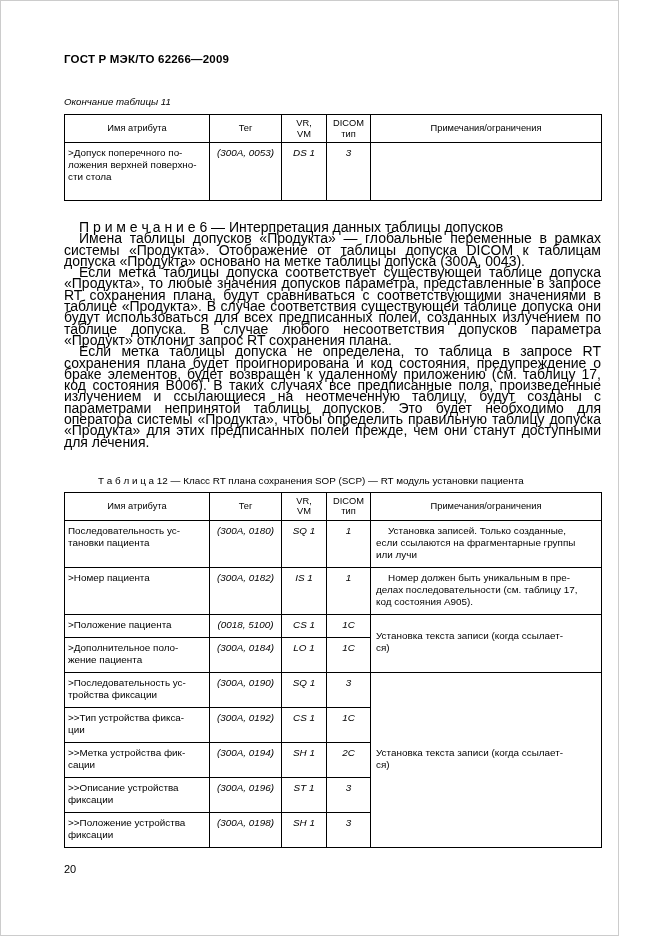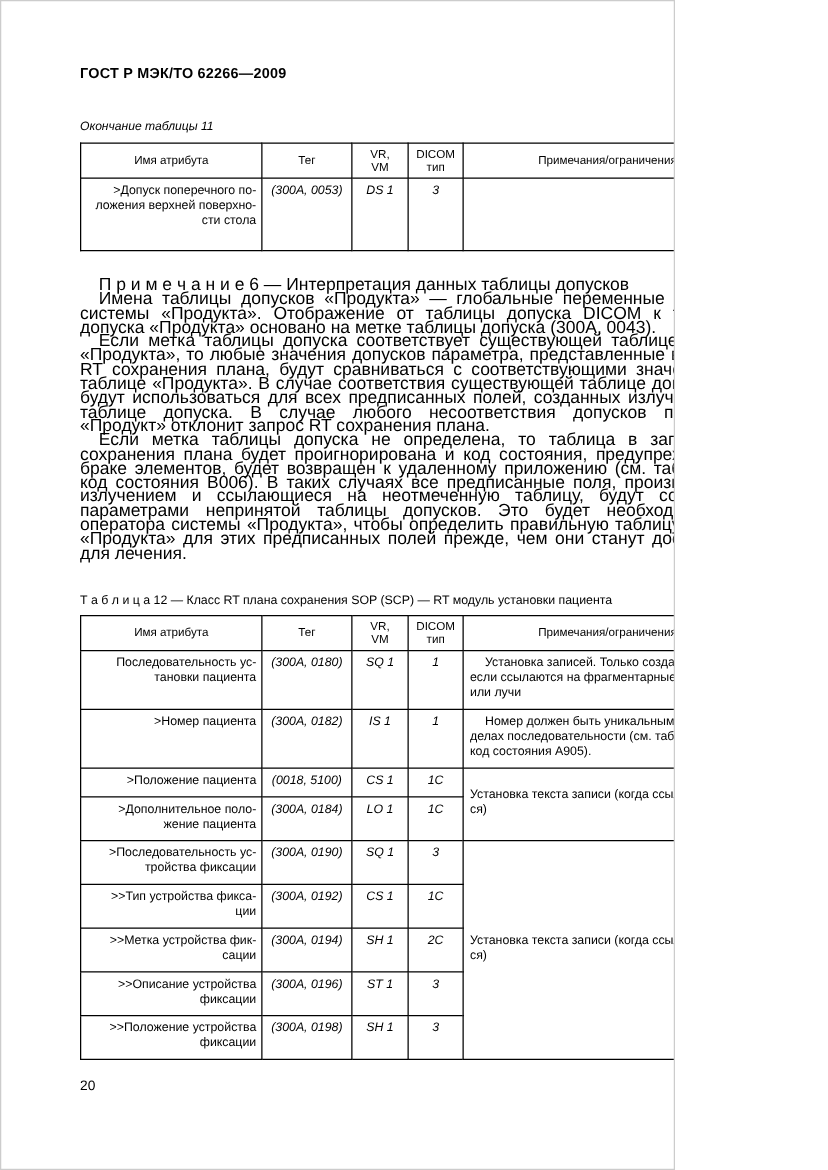--- a/index.html
+++ b/index.html
@@ -1,47 +1,47 @@
 <!DOCTYPE html>
 <html><head>
 <meta charset="utf-8">
 <style>
   * { margin: 0; padding: 0; box-sizing: border-box; }
   html, body { background: #ffffff; }
   .page {
-    width: 540px; height: 936px; position: relative;
+    width: 619px; height: 936px; position: relative;
     background: #ffffff; color: #000;
     border: 1px solid #cccccc;
     font-family: "Liberation Sans", sans-serif;
     overflow: hidden;
   }
   .content { position: absolute; left: 63px; top: 52px; width: 537px; }
 
   .doc-header { font-size: 11.5px; font-weight: bold; letter-spacing: 0.2px; }
 
   .t11-caption { margin-top: 31px; margin-bottom: 7px; font-size: 9.7px; font-style: italic; }
-  .t12-caption { margin-top: 27px; margin-bottom: 6px; font-size: 9.9px; }
+  .t12-caption { margin-top: 27px; margin-bottom: 6px; font-size: 9.9px; margin-left: 34px; }
 
   table.gost { width: 100%; border-collapse: collapse; table-layout: fixed; }
   .gost col.c1 { width: 145px; }
   .gost col.c2 { width: 72px; }
   .gost col.c3 { width: 45px; }
   .gost col.c4 { width: 44px; }
   .gost col.c5 { width: 231px; }
   .gost th {
     border: 1px solid #000; font-size: 9.3px; font-weight: normal;
     text-align: center; vertical-align: middle; padding: 3px 2px; line-height: 10.5px;
   }
   .gost td {
     border: 1px solid #000; font-size: 9.9px; line-height: 12px;
     vertical-align: top; padding: 4px 4px 6px;
   }
   .pre { white-space: pre-line; }
   .ctr { text-align: center; font-style: italic; }
-  td.attr { padding-left: 3px; text-align: right; }
+  td.attr { padding-left: 3px; text-align: left; }
   td.note { padding-left: 5px; padding-right: 23px; text-align: left; }
   td.vmid { vertical-align: middle; }
   .ind10 { text-indent: 12px; }
   .t11 tbody tr { height: 58px; }
 
   .note-block { margin-top: 21px; font-size: 14px; line-height: 11.3px; text-align: justify; }
   .note-block p { text-indent: 15px; }
 
   .page-number { position: absolute; left: 63px; top: 862px; font-size: 11px; }
 </style>

